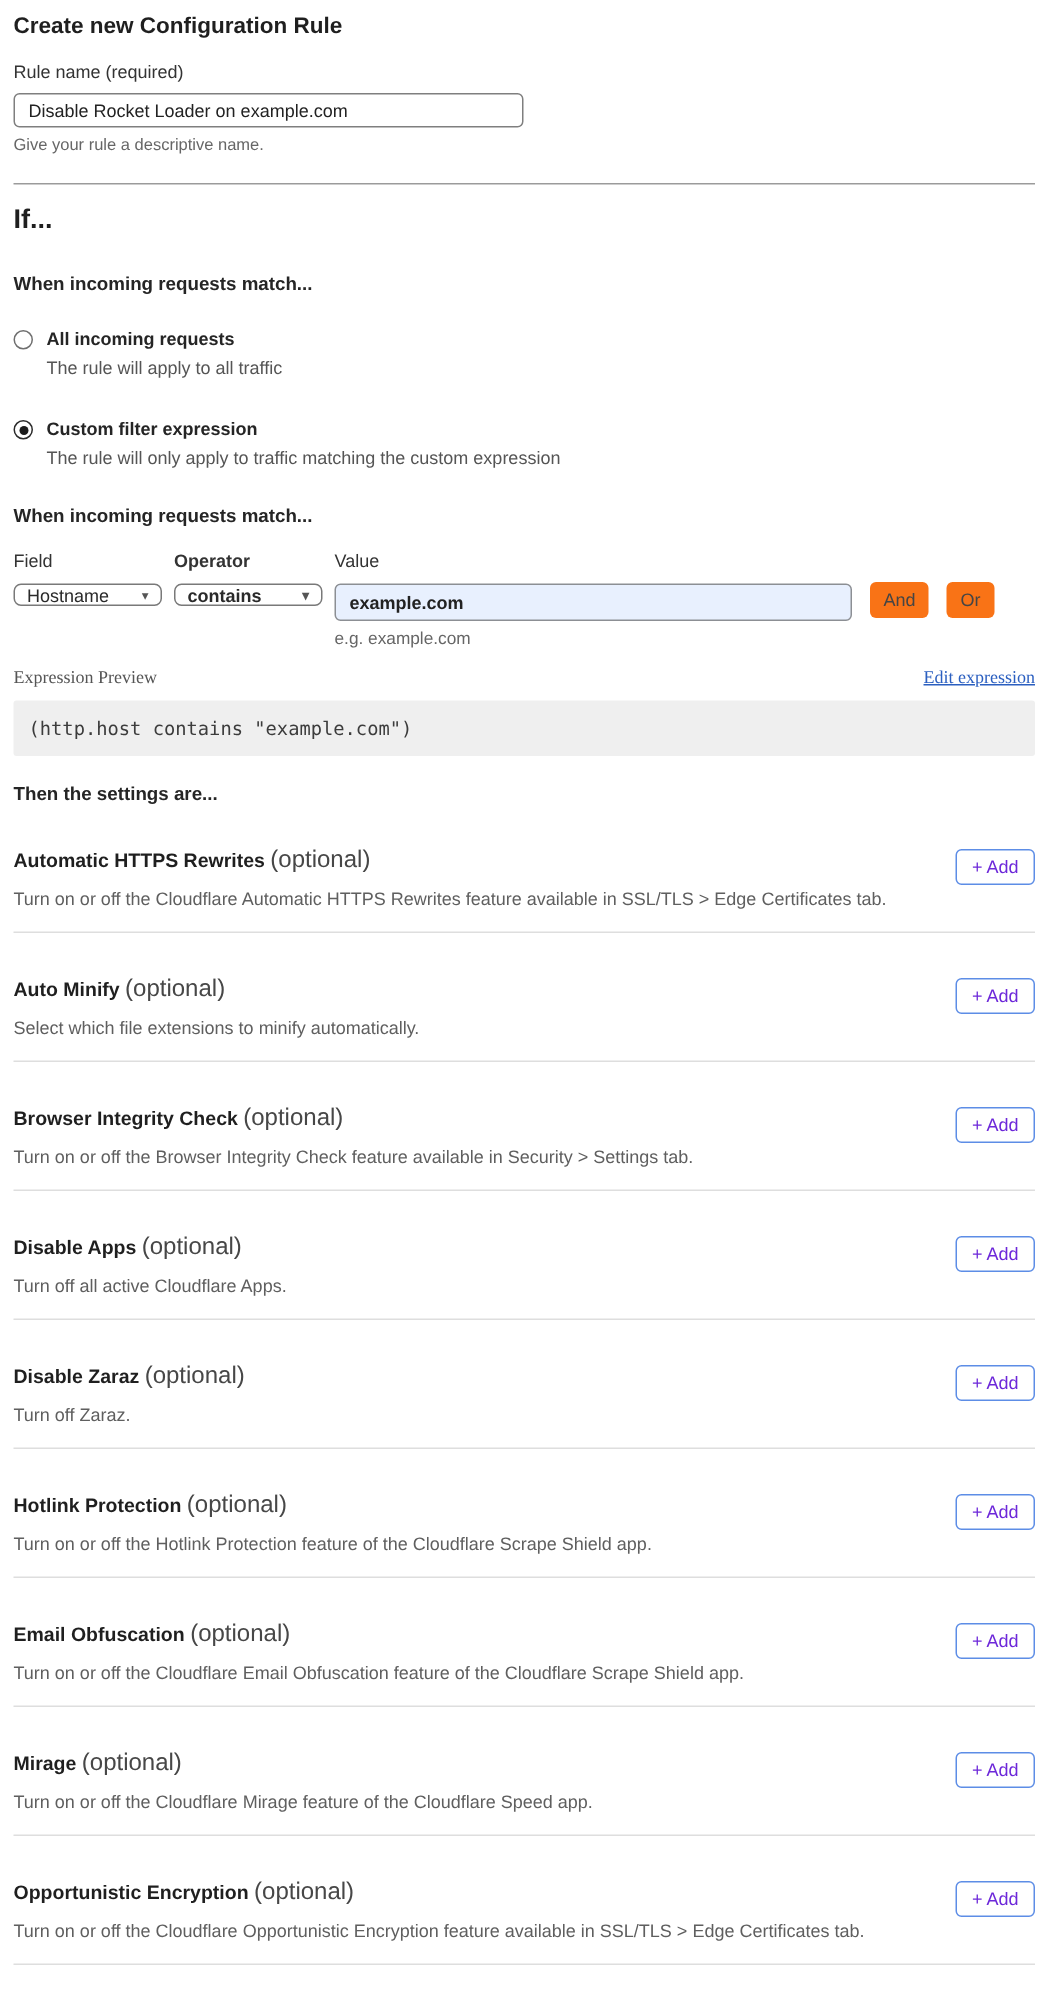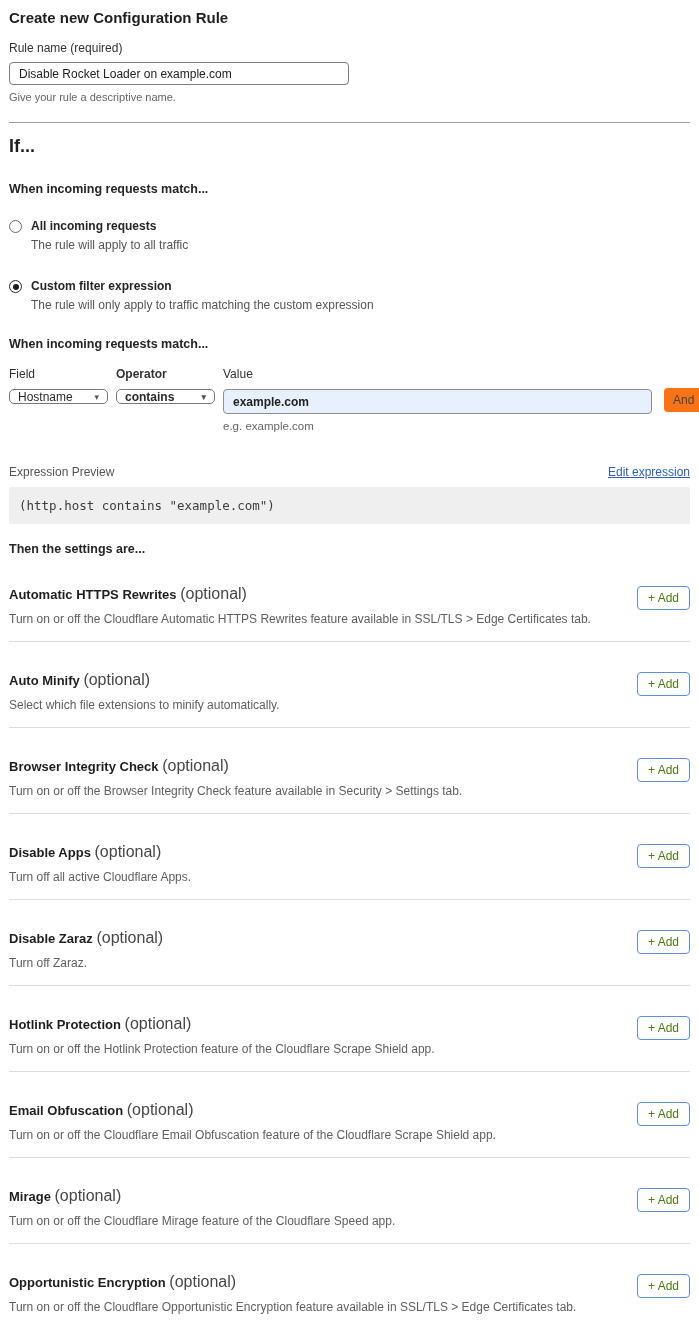--- a/index.html
+++ b/index.html
@@ -52,37 +52,37 @@
   .filter-col .ctl-label { font-size: 12px; color: #333; margin-bottom: 8px; }
   .select {
     width: 99px; height: 15px; border: 1px solid #797979; border-radius: 5px;
     background: #fff; display: flex; align-items: center; justify-content: space-between;
     padding: 0 8px; font-size: 12px; color: #2a2a2a; cursor: pointer;
   }
   .select .arrow { font-size: 9px; color: #555; }
   .col-field { margin-right: 8px; }
   .col-operator { margin-right: 8px; font-weight: bold; }
   .value-input {
-    width: 429px; height: 25px;
+    width: 345px; height: 25px;
     border: 1px solid #8c8f94; border-radius: 4px;
     background: #e8f0fe; padding: 0 9px;
     font-size: 12px; font-weight: bold; color: #222;
     font-family: "Liberation Sans", sans-serif; outline: none;
   }
   .value-hint { font-size: 11.5px; color: #666; margin-top: 6px; }
   .andor { display: flex; align-items: flex-start; margin-left: 12px; padding-top: 21px; }
   .btn-gray {
     height: 24px; border: none; border-radius: 4px; background: #f97316;
     color: #454545; font-size: 12px; padding: 0 9px; cursor: pointer;
     font-family: "Liberation Sans", sans-serif;
   }
   .btn-gray + .btn-gray { margin-left: 12px; }
 
   
-  .expr-header { display: flex; justify-content: space-between; align-items: flex-end; margin-top: 33px; }
+  .expr-header { display: flex; justify-content: space-between; align-items: flex-end; margin-top: 12px; font-family: Liberation Serif, serif; }
   .expr-label { font-size: 12px; color: #555; }
   .expr-edit-link { font-size: 12px; color: #2b5fc0; text-decoration: underline; cursor: pointer; }
   .expr-box {
     margin-top: 8px; background: #efefef; border-radius: 2px;
     padding: 11px 10px; font-family: "DejaVu Sans Mono", "Liberation Mono", monospace;
     font-size: 12.5px; color: #3c3c3c;
   }
 
   .then-heading { font-size: 12.5px; font-weight: bold; margin-top: 18px; color: #252525; }
 
@@ -92,21 +92,21 @@
     padding-top: 29px; padding-bottom: 15px;
     border-bottom: 1px solid #dedede;
   }
   .setting-title { font-size: 13px; color: #1f1f1f; }
   .setting-name { font-weight: bold; }
   .setting-optional { font-weight: normal; font-size: 16px; color: #474747; }
   .setting-desc { font-size: 12px; color: #5f5f5f; margin-top: 9px; }
   .add-btn {
     flex: none; margin-top: 1px;
     background: #fff; border: 1px solid #5d8de6; border-radius: 4px;
-    color: #4d7c0f; font-size: 12px; padding: 4px 10px; cursor: pointer;
+    color: #6d28d9; font-size: 12px; padding: 4px 10px; cursor: pointer;
     font-family: "Liberation Sans", sans-serif;
     text-align: right;
   }
 </style>
 </head>
 <body>
 
 <div class="page">
 
   <div class="page-title">Create new Configuration Rule</div>

